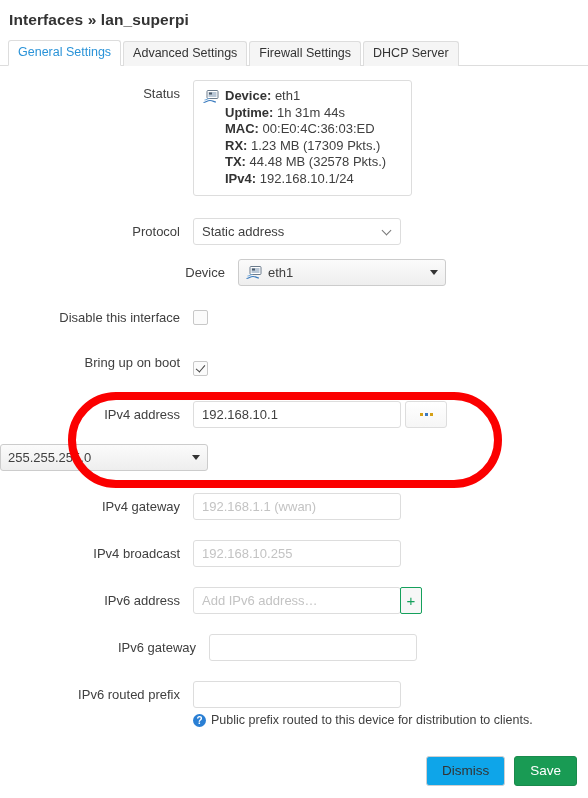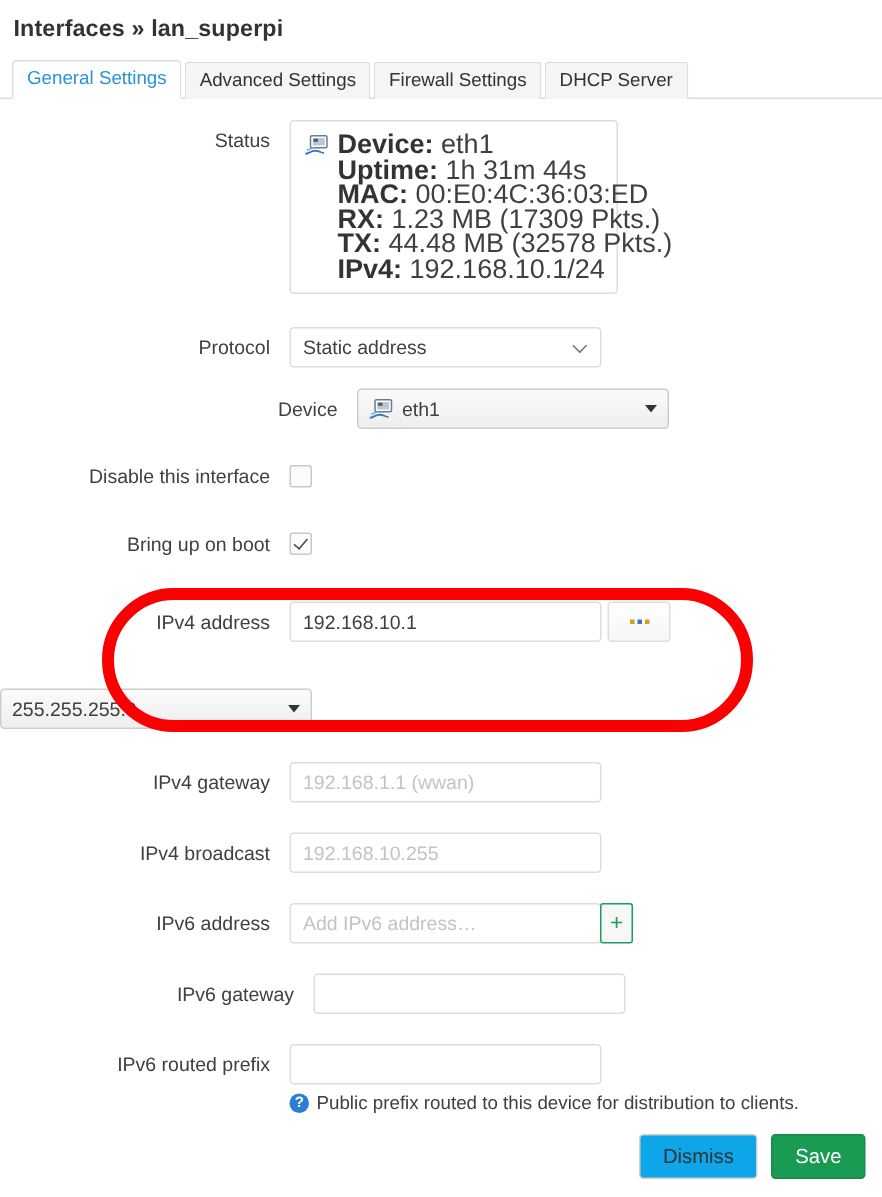--- a/index.html
+++ b/index.html
@@ -84,21 +84,21 @@
 
   
   .status-box {
     border: 1px solid #dddddd;
     border-radius: 3px;
     background: #ffffff;
     width: 219px;
     padding: 7px 9px 8px 9px;
     box-sizing: border-box;
     line-height: 16.5px;
-    font-size: 18px;
+    font-size: 13px;
     color: #404040;
   }
   .status-line { white-space: nowrap; }
   .status-line b { color: #333333; }
   .status-first { display: flex; align-items: flex-start; }
 
   .dev-icon {
     width: 16px;
     height: 14px;
     margin-right: 6px;
@@ -391,28 +391,28 @@
     </div>
   </div>
 
   <div class="row" style="margin-bottom:18px;">
     <div class="lbl">Disable this interface</div>
     <div class="ctl">
       <div class="cb"></div>
     </div>
   </div>
 
-  <div class="row" style="margin-bottom:25px;">
+  <div class="row" style="margin-bottom:25px;align-items:flex-end;">
     <div class="lbl">Bring up on boot</div>
     <div class="ctl">
       <div class="cb checked"></div>
     </div>
   </div>
 
-  <div class="row" style="margin-bottom:31px;">
+  <div class="row" style="margin-bottom:16px;">
     <div class="lbl">IPv4 address</div>
     <div class="ctl">
       <div class="grp">
         <input class="inp" type="text" value="192.168.10.1" style="">
         <div class="dots-btn">
           <span class="dot d1"></span>
             <span class="dot d2"></span>
             <span class="dot d3"></span>
         </div>
       </div>

